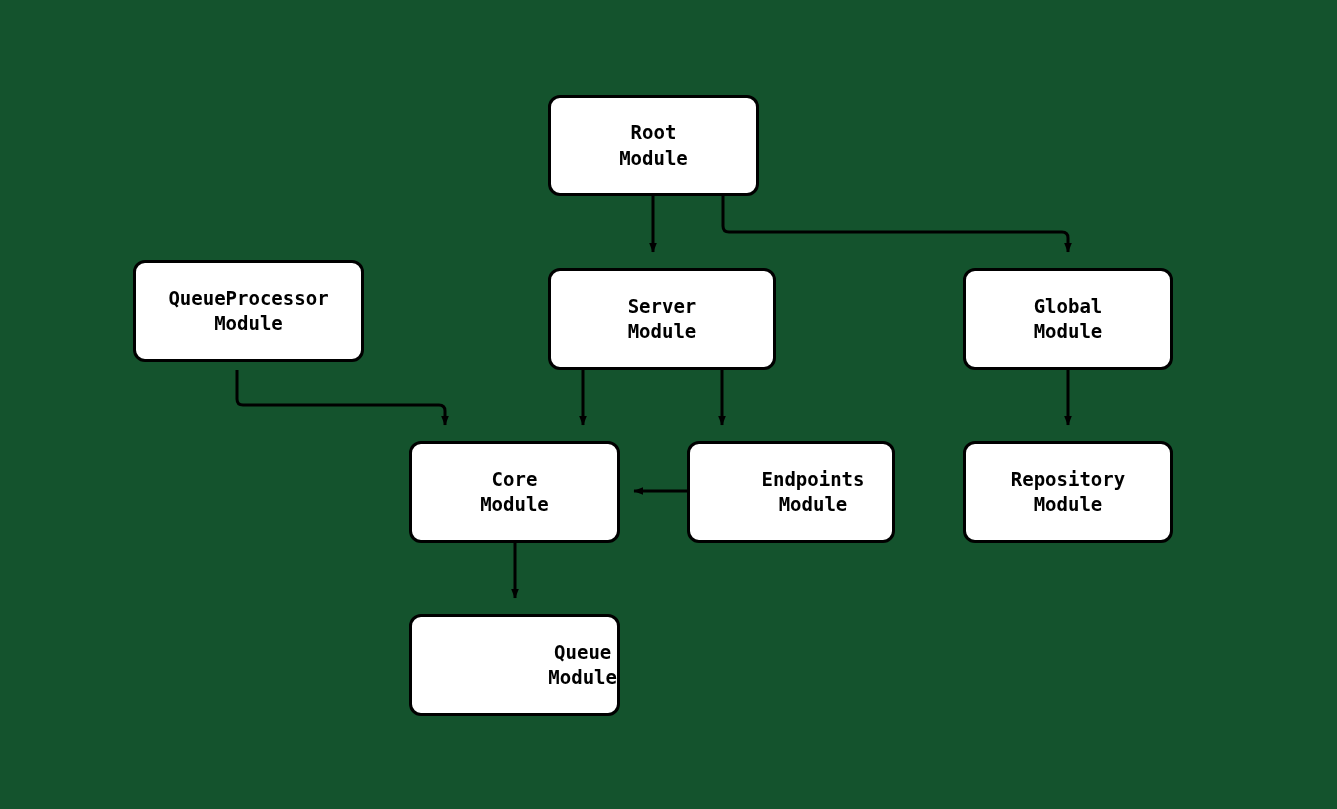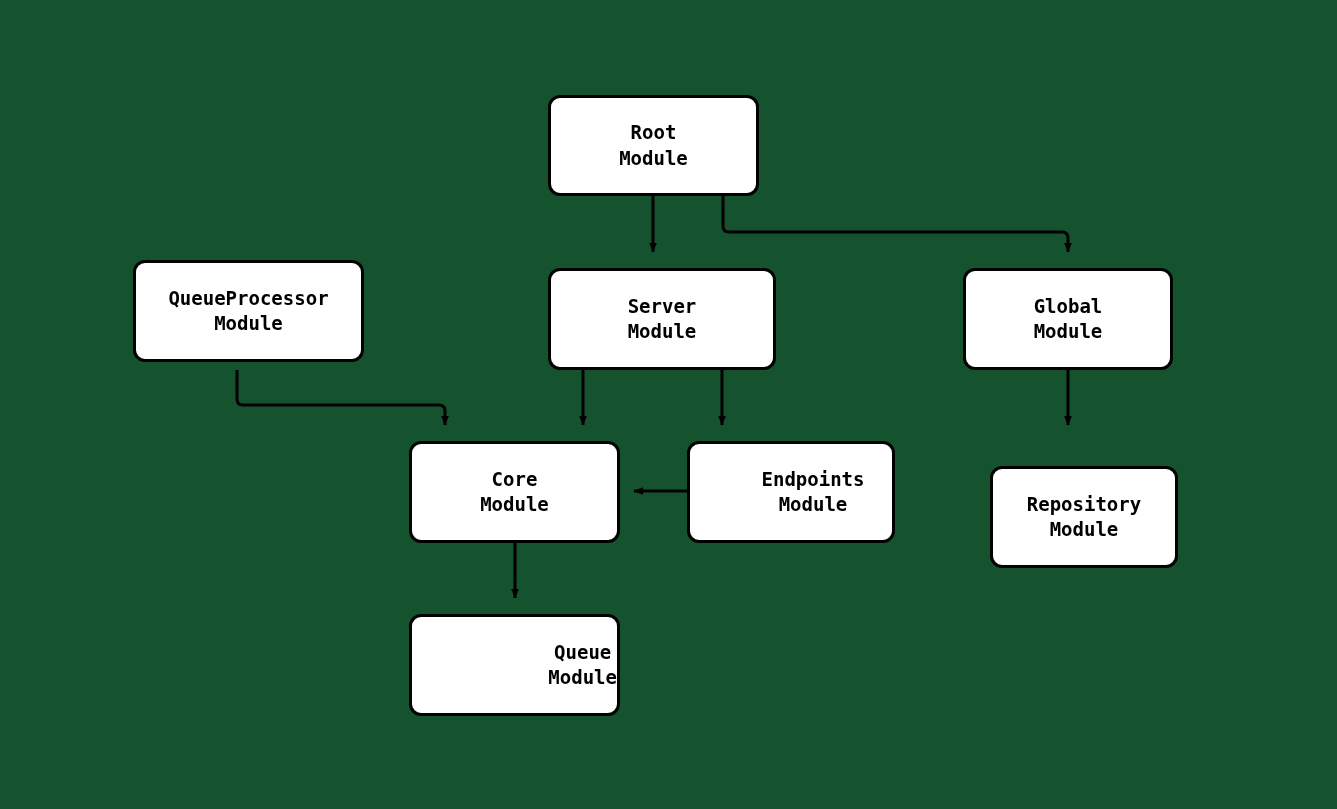--- a/index.html
+++ b/index.html
@@ -99,21 +99,21 @@
   <div class="node" id="node-core" style="left:409px; top:441px; width:211px; height:102px;">
     <span class="node-label">Core
 Module</span>
   </div>
 
   <div class="node" id="node-endpoints" style="left:687px; top:441px; width:208px; height:102px;padding-left:44px;">
     <span class="node-label">Endpoints
 Module</span>
   </div>
 
-  <div class="node" id="node-repository" style="left:990px; top:441px; width:188px; height:102px;margin-top:25px;">
+  <div class="node" id="node-repository" style="left:963px; top:441px; width:210px; height:102px;">
     <span class="node-label">Repository
 Module</span>
   </div>
 
   <div class="node" id="node-queue" style="left:409px; top:614px; width:211px; height:102px;justify-content:flex-end;">
     <span class="node-label">Queue
 Module</span>
   </div>
 
 </div>

